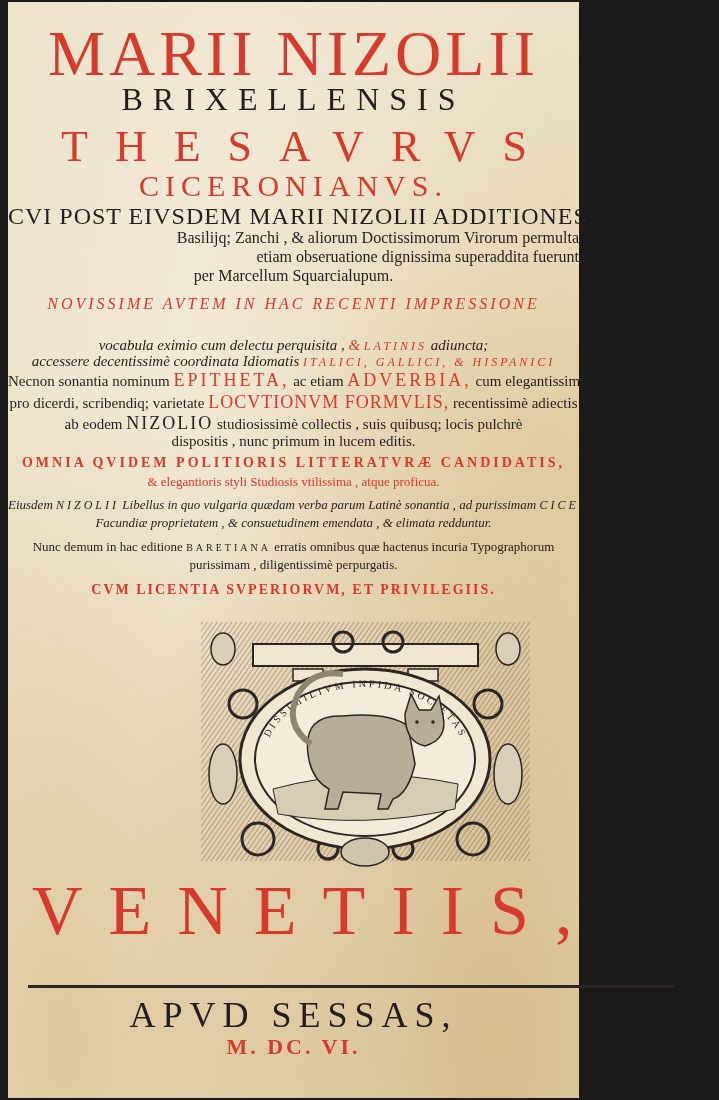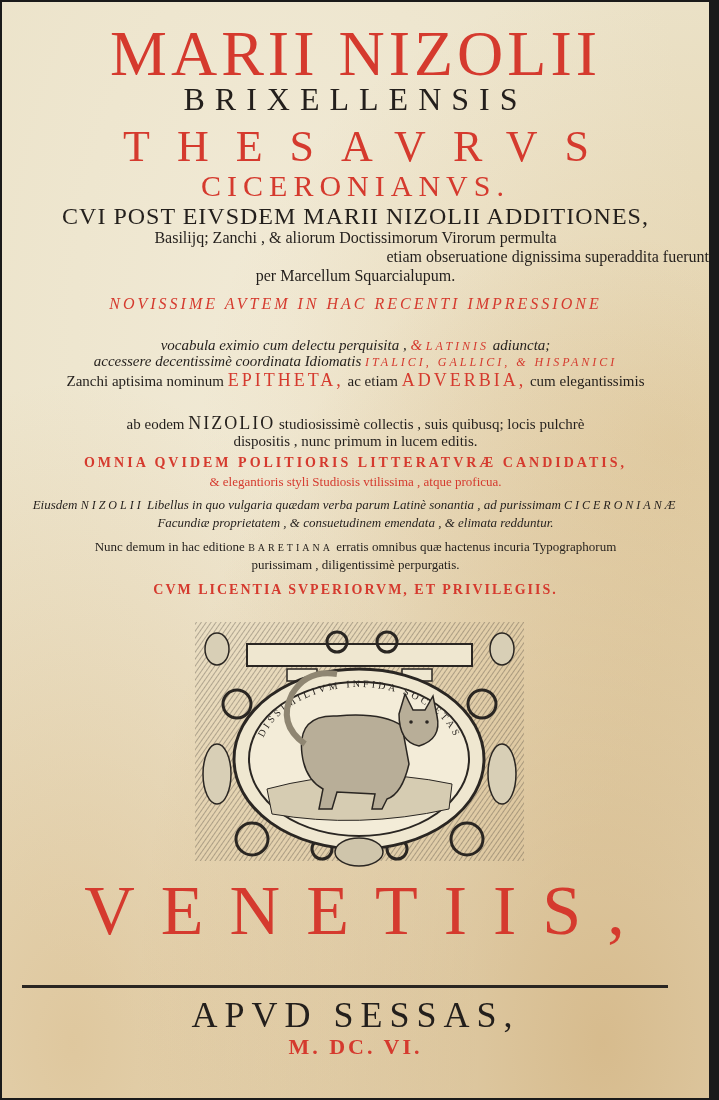--- a/index.html
+++ b/index.html
@@ -1,40 +1,40 @@
 <!DOCTYPE html>
 <html><head>
 <meta charset="utf-8">
 <style>
   html, body { margin: 0; padding: 0; }
   body {
     width: 719px; height: 1100px; overflow: hidden;
     background: #1a1a1a;
   }
   .page {
-    position: absolute; left: 2px; top: 2px; width: 707px; height: 1096px;
+    position: absolute; left: 8px; top: 2px; width: 571px; height: 1096px;
     background:
       radial-gradient(ellipse at 85% 95%, rgba(190,140,70,0.45), rgba(0,0,0,0) 55%),
       radial-gradient(ellipse at 10% 95%, rgba(200,150,80,0.35), rgba(0,0,0,0) 45%),
       radial-gradient(ellipse at 95% 40%, rgba(215,180,120,0.35), rgba(0,0,0,0) 50%),
       radial-gradient(ellipse at 40% 30%, #f1ead6, #ebe2c8 70%);
     font-family: "Liberation Serif", "DejaVu Serif", serif;
     color: #231f1c;
     text-align: center;
   }
   .red { color: #d53a2e; }
   .blk { color: #231f1c; }
   .line { position: absolute; left: 0; right: 0; white-space: nowrap; }
   .t1 { top: 20px; font-size: 64px; letter-spacing: 4px; line-height: 64px; }
   .t2 { top: 80px; font-size: 32px; letter-spacing: 10px; line-height: 34px; }
   .t3 { top: 122px; font-size: 44px; letter-spacing: 27px; line-height: 46px; padding-left: 28px; }
   .t4 { top: 168px; font-size: 30px; letter-spacing: 6px; line-height: 32px; }
   .t5 { top: 201px; font-size: 24px; letter-spacing: 1px; line-height: 26px; }
   .s { font-size: 16px; line-height: 19px; }
-  .t6 { top: 226px; }
+  .t6 { top: 226px; text-align: right; }
   .t7 { top: 245px; text-align: right; }
   .t8 { top: 264px; }
   .it { font-style: italic; }
   .t9 { top: 293px; font-size: 16px; letter-spacing: 3px; }
   .t10 { top: 314px; font-size: 15px; margin-top: 37px; }
   .t11 { top: 335px; font-size: 15px; }
   .t12 { top: 368px; font-size: 15px; }
   .t13 { top: 390px; font-size: 15px; }
   .t14 { top: 411px; font-size: 15px; }
   .t15 { top: 431px; font-size: 15px; }
@@ -78,25 +78,30 @@
     <span class="red caps-sm">ITALICI, GALLICI, &amp; HISPANICI</span>
   </div>
   <div class="line t11 it">
     <span class="blk">vocabula eximio cum delectu perquisita ,</span>
     <span class="red">&amp;</span>
     <span class="red caps-sm">LATINIS</span>
     <span class="blk">adiuncta;</span>
   </div>
 
   <div class="line t12">
-    <span class="blk">Zanchi aptisima nominum</span>
+    <span class="blk">Necnon sonantia nominum</span>
     <span class="red" style="font-size:18px;letter-spacing:3px">EPITHETA,</span>
     <span class="blk">ac etiam</span>
     <span class="red" style="font-size:18px;letter-spacing:3px">ADVERBIA,</span>
     <span class="blk">cum elegantissimis</span>
+  </div>
+  <div class="line t13">
+    <span class="blk">pro dicerdi, scribendiq; varietate</span>
+    <span class="red" style="font-size:18px;letter-spacing:1px">LOCVTIONVM FORMVLIS,</span>
+    <span class="blk">recentissimè adiectis</span>
   </div>
   <div class="line t14">
     <span class="blk">ab eodem</span>
     <span class="blk" style="font-size:18px;letter-spacing:2px">NIZOLIO</span>
     <span class="blk">studiosissimè collectis , suis quibusq; locis pulchrè</span>
   </div>
   <div class="line t16 red">OMNIA QVIDEM POLITIORIS LITTERATVRÆ CANDIDATIS,</div>
 
   <div class="line t15 blk">dispositis , nunc primum in lucem editis.</div>
   <div class="line t17 red">&amp; elegantioris styli Studiosis vtilissima , atque proficua.</div>

